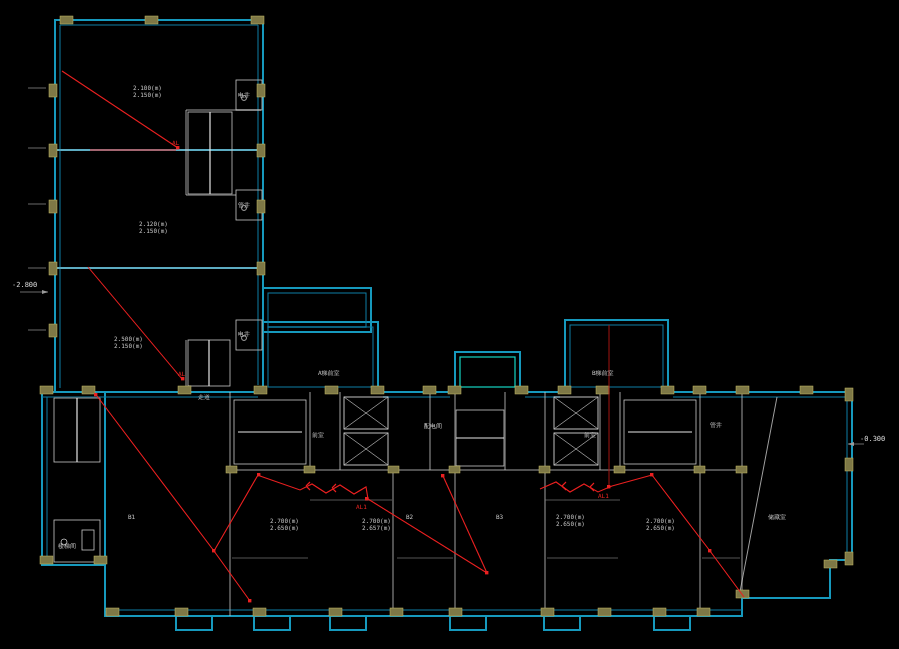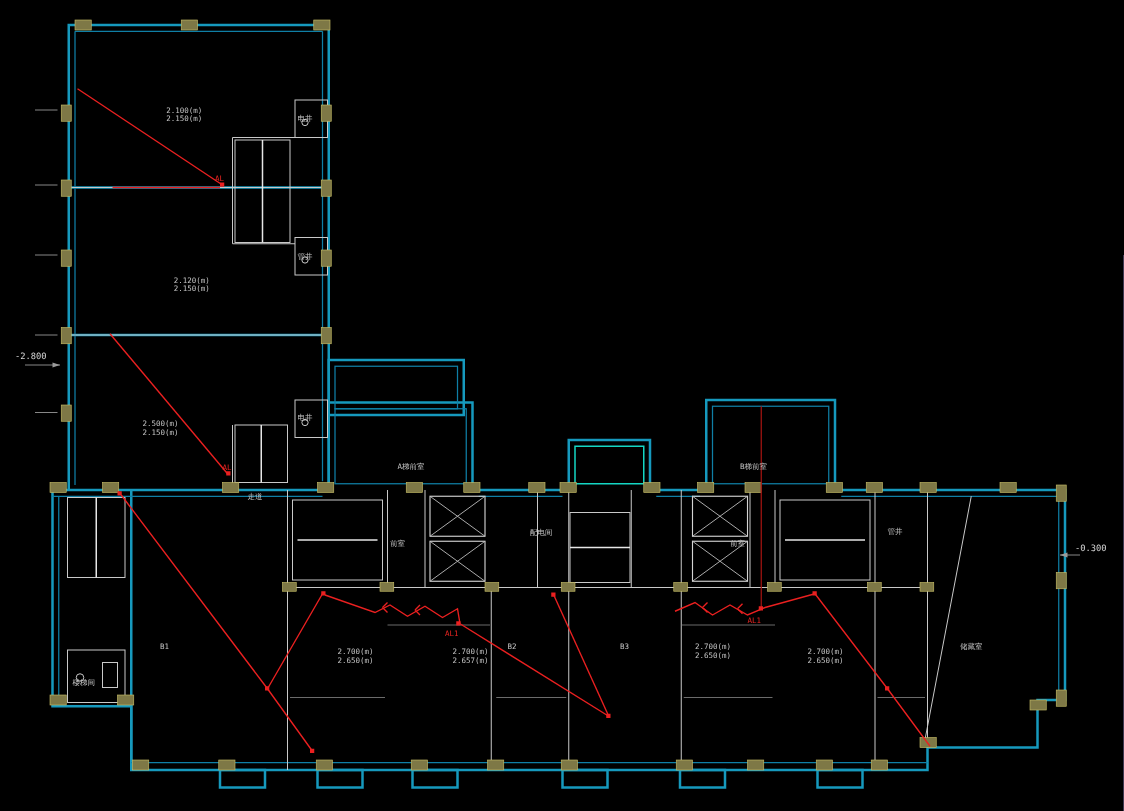--- a/index.html
+++ b/index.html
@@ -1,16 +1,16 @@
 <!DOCTYPE html>
 <html><head>
 <meta charset="utf-8">
 <style>
   html,body{margin:0;padding:0;background:#000;}
-  .stage{position:relative;width:899px;height:649px;background:#c4b5fd;overflow:hidden;}
+  .stage{position:relative;width:899px;height:649px;background:#d946ef;overflow:hidden;}
   svg{display:block;}
   .t  {font:6px "DejaVu Sans Mono", monospace; fill:#c4c4c4;}
   .t7 {font:7px "DejaVu Sans Mono", monospace; fill:#d6d6d6;}
   .tr {font:6px "DejaVu Sans Mono", monospace; fill:#ee2522;}
   .wall   {stroke:#1699bd;stroke-width:2;fill:none;}
   .wallin {stroke:#0f7fa6;stroke-width:1;fill:none;}
   .teal   {stroke:#14d6c4;stroke-width:1.2;fill:none;}
   .det    {stroke:#c9c9c9;stroke-width:0.8;fill:none;}
   .detdim {stroke:#8f8f8f;stroke-width:0.6;fill:none;}
   .rail   {stroke:#e6e6e6;stroke-width:1.2;fill:none;}

